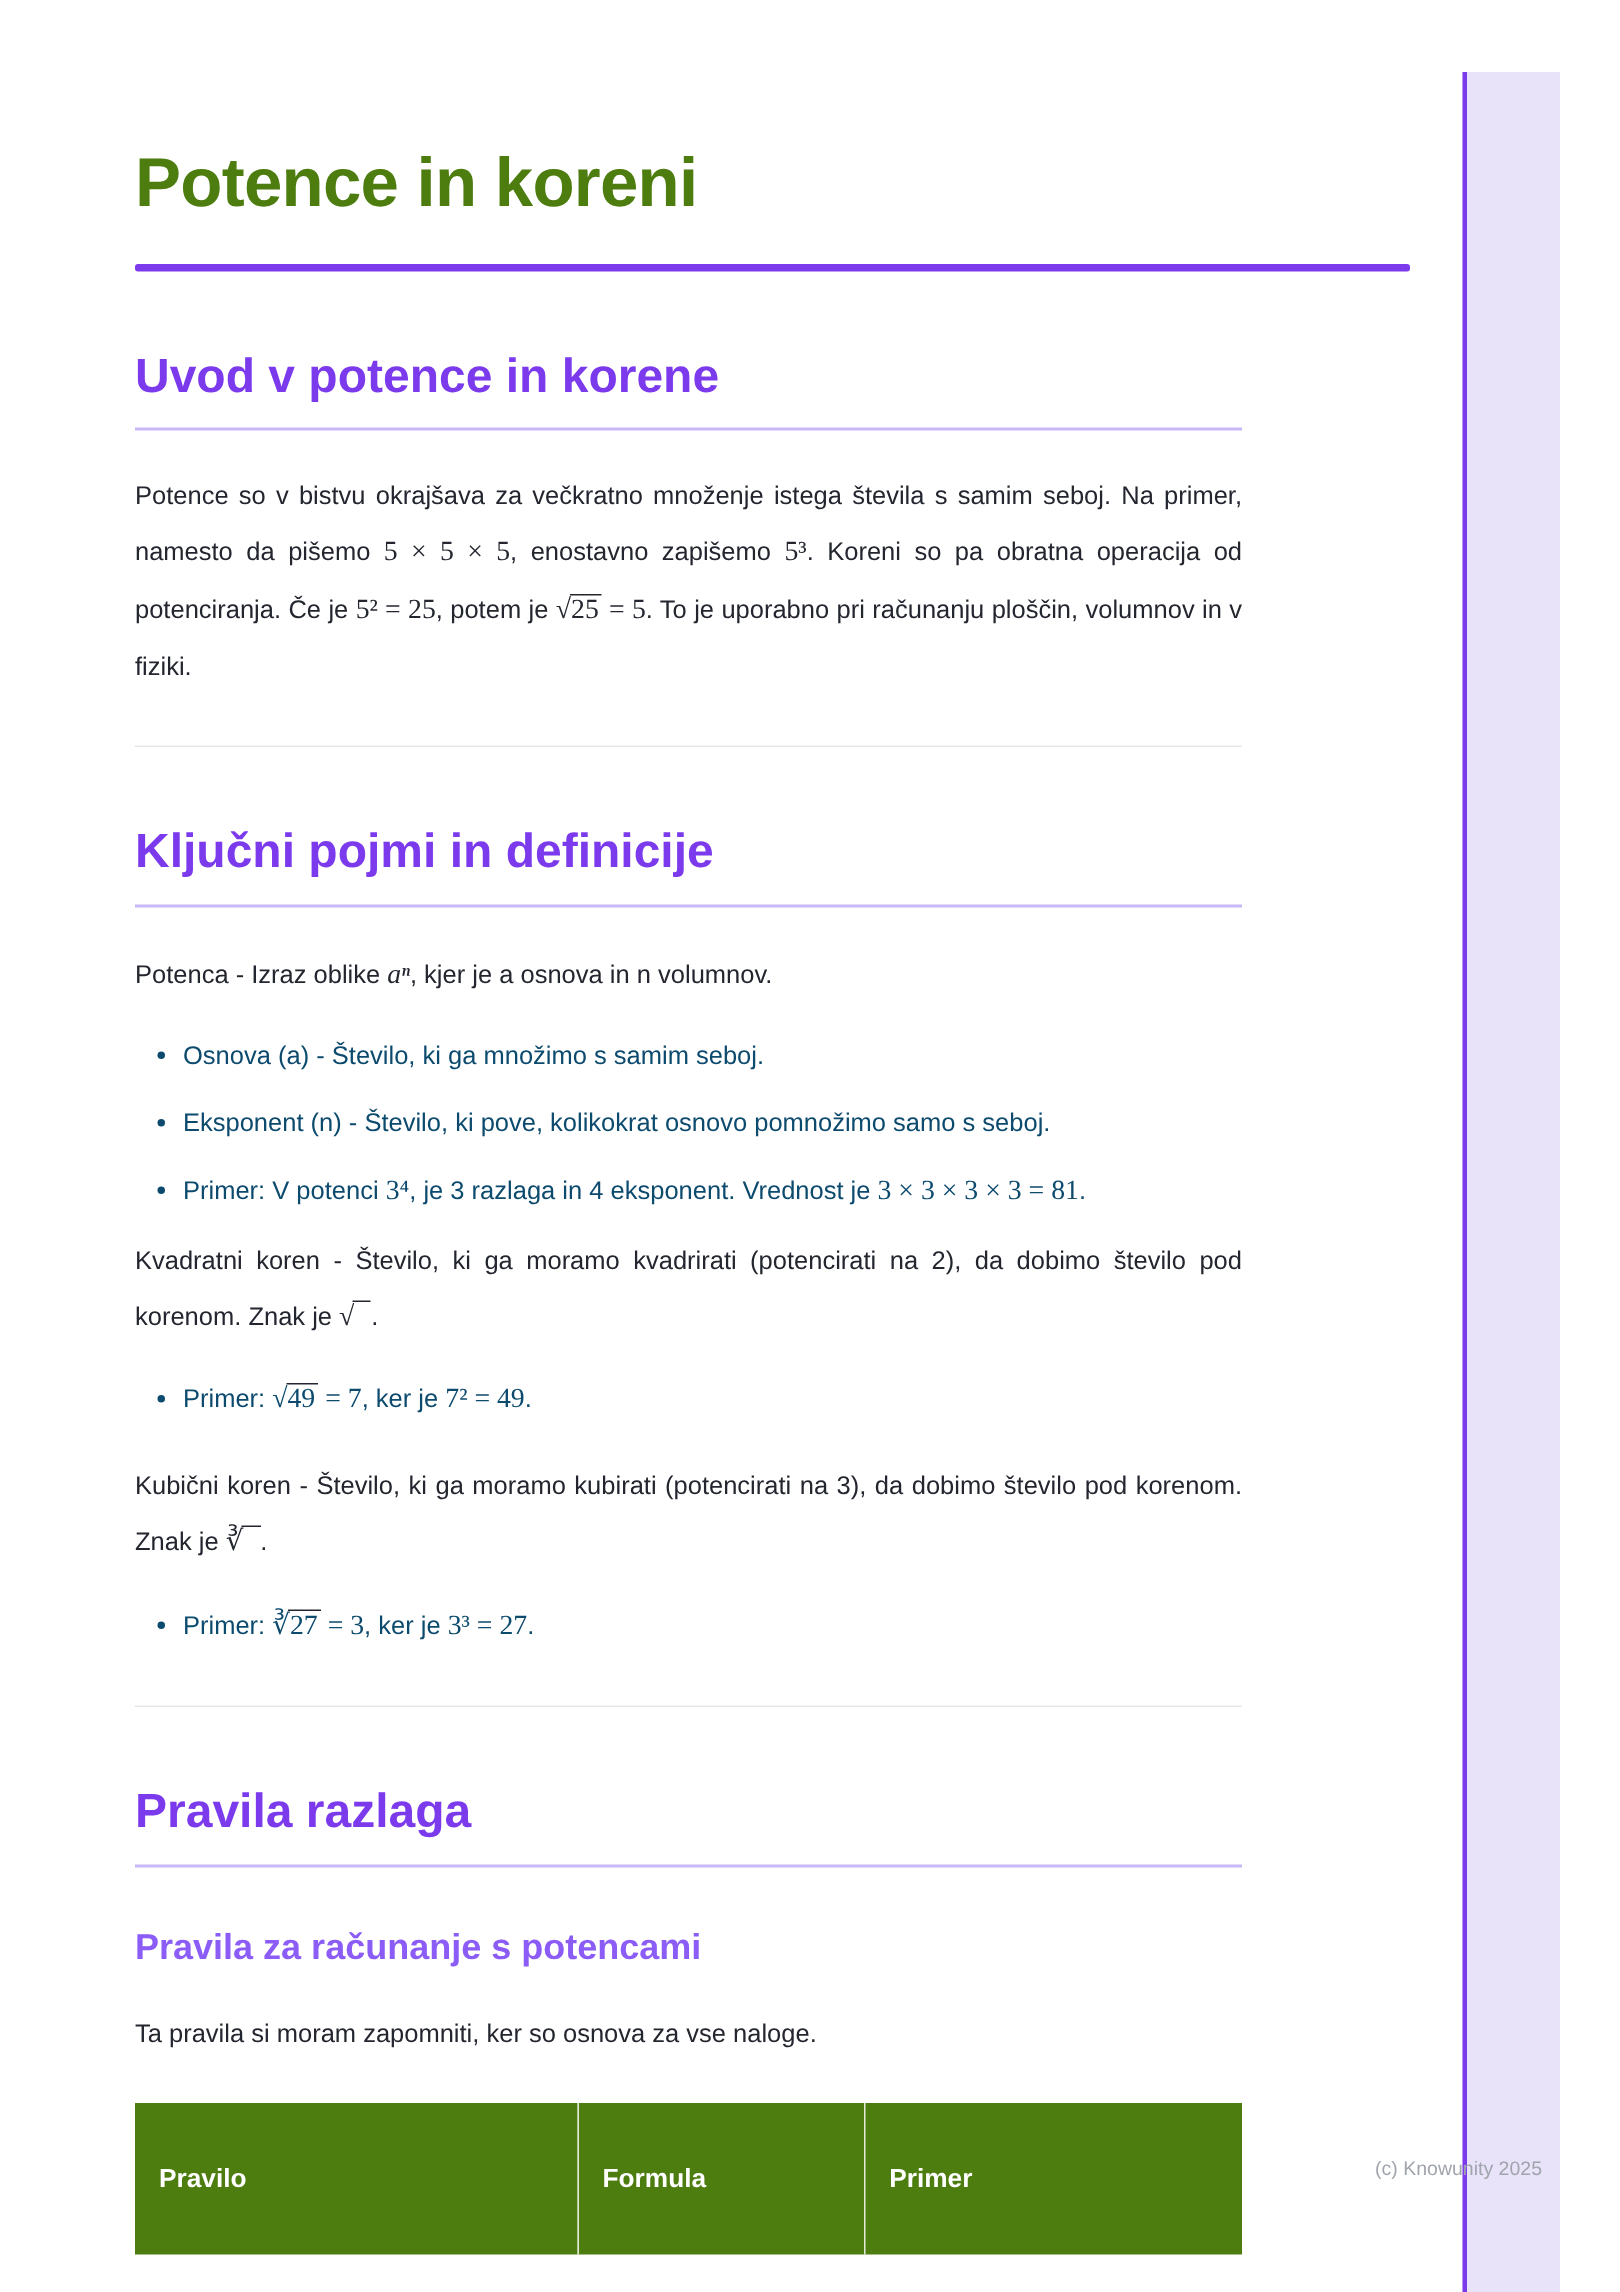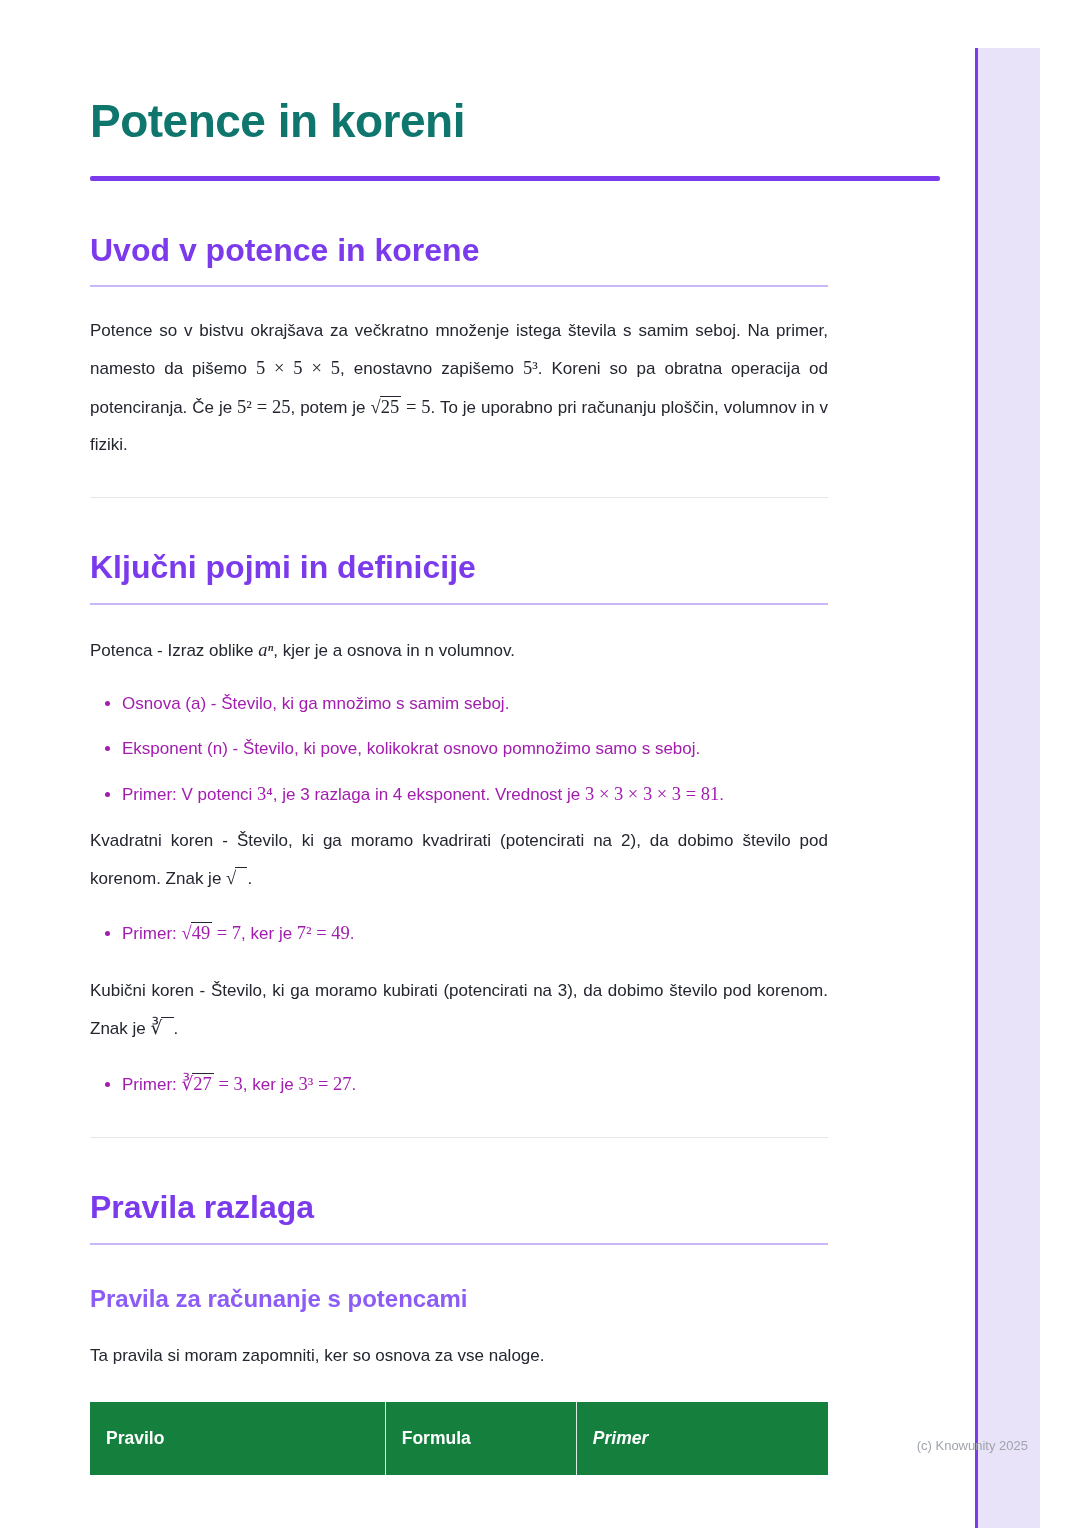--- a/index.html
+++ b/index.html
@@ -8,50 +8,50 @@
     background:#ffffff; color:#23262f;
     font-family:"Liberation Sans", sans-serif;
   }
   .side-stripe {
     position:absolute; left:975px; top:48px; width:65px; height:1480px;
     background:#e8e3f8; border-left:3px solid #7c3aed; box-sizing:border-box;
   }
   .content { position:absolute; left:90px; top:0; width:738px; }
   h1.page-title {
     margin:96px 0 0 0; font-size:46px; line-height:1.12; font-weight:800;
-    color:#0f766e; letter-spacing:-0.5px;
+    color:#4d7c0f; letter-spacing:-0.5px;
   }
   .title-rule { width:850px; height:5px; background:#7c3aed; margin-top:28px; border-radius:2px; }
   h2.section-heading {
     margin:50px 0 0 0; font-size:32px; line-height:1.2; font-weight:800;
     color:#7c3aed; padding-bottom:16px; border-bottom:2px solid #c9b8f7;
   }
   p.body {
     margin:26px 0 0 0; font-size:17px; line-height:2.12; text-align:justify;
     color:#23262f;
   }
   p.body.tight { text-align:left; }
   hr.divider { border:none; border-top:1px solid #e6e7ea; margin:34px 0 0 0; width:100%; }
   ul.bullets { margin:16px 0 0 2px; padding-left:30px; }
-  ul.bullets li { margin-bottom:9px; font-size:17px; line-height:2.1; color:#a21caf; }
+  ul.bullets li { margin-bottom:9px; font-size:17px; line-height:2.1; color:#0c4a6e; }
   b.term { font-weight:400; }
   .math { font-family:"Liberation Serif", serif; font-size:18.5px; }
   .math .mi, .mi { font-family:"Liberation Serif", serif; font-style:italic; }
   .rsign { letter-spacing:-1px; }
   .rad { border-top:1.7px solid #23262f; padding:0 2px 0 1px; }
   h3.sub-heading { margin:40px 0 0 0; font-size:24px; line-height:1.2; font-weight:700; color:#8b5cf6; }
   table.rules { margin-top:28px; width:738px; border-collapse:collapse; table-layout:fixed; }
   table.rules th {
-    background:#15803d; color:#ffffff; text-align:left; vertical-align:middle;
-    font-size:17.5px; font-weight:700; padding:26px 16px; box-sizing:border-box;
+    background:#4d7c0f; color:#ffffff; text-align:left; vertical-align:middle;
+    font-size:17.5px; font-weight:700; padding:40px 16px; box-sizing:border-box;
   }
   table.rules th + th { border-left:1px solid rgba(255,255,255,0.85); }
   table.rules th.c1 { width:278px; }
   table.rules th.c2 { width:180px; }
-  table.rules th.c3 { width:237px;font-style:italic; }
+  table.rules th.c3 { width:237px; }
   .copyright { position:absolute; top:1438px; right:52px; font-size:13px; color:#a0a4ad; z-index:5; }
 </style>
 </head>
 <body>
 
 <div class="side-stripe"></div>
 
 <div class="content">
 
   <h1 class="page-title">Potence in koreni</h1>

